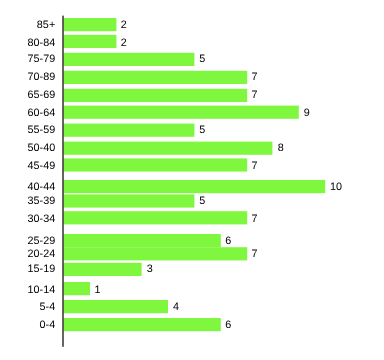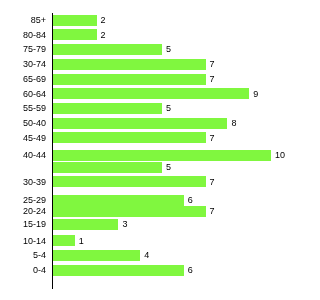--- a/index.html
+++ b/index.html
@@ -98,21 +98,21 @@
           <div class="row-label">80-84</div>
           <div class="bar" style="width: 43.6px; background: rgb(128, 247, 63);"></div>
           <div class="bar-value" style="left: 100.6px;">2</div>
         </div>
         <div class="row" style="top: 29.4px;">
           <div class="row-label">75-79</div>
           <div class="bar" style="width: 109px; background: rgb(128, 247, 63);"></div>
           <div class="bar-value" style="left: 166px;">5</div>
         </div>
         <div class="row" style="top: 44.1px;">
-          <div class="row-label">30-74</div>
+          <div class="row-label">70-89</div>
           <div class="bar" style="width: 152.6px; background: rgb(128, 247, 63);"></div>
           <div class="bar-value" style="left: 209.6px;">7</div>
         </div>
         <div class="row" style="top: 58.8px;">
           <div class="row-label">65-69</div>
           <div class="bar" style="width: 152.6px; background: rgb(128, 247, 63);"></div>
           <div class="bar-value" style="left: 209.6px;">7</div>
         </div>
         <div class="row" style="top: 73.5px;">
           <div class="row-label">60-64</div>
@@ -133,25 +133,26 @@
           <div class="row-label">45-49</div>
           <div class="bar" style="width: 152.6px; background: rgb(128, 247, 63);"></div>
           <div class="bar-value" style="left: 209.6px;">7</div>
         </div>
         <div class="row" style="top: 135px; padding-left: 40px;">
           <div class="row-label">40-44</div>
           <div class="bar" style="width: 218px; background: rgb(128, 247, 63);"></div>
           <div class="bar-value" style="left: 275px;">10</div>
         </div>
         <div class="row" style="top: 147px;">
+          <div class="row-label">35-39</div>
           <div class="bar" style="width: 109px; background: rgb(128, 247, 63);"></div>
           <div class="bar-value" style="left: 166px;">5</div>
         </div>
         <div class="row" style="top: 161.7px;">
-          <div class="row-label">30-39</div>
+          <div class="row-label">30-34</div>
           <div class="bar" style="width: 152.6px; background: rgb(128, 247, 63);"></div>
           <div class="bar-value" style="left: 209.6px;">7</div>
         </div>
         <div class="row" style="top: 180px;">
           <div class="row-label">25-29</div>
           <div class="bar" style="width: 130.8px; background: rgb(128, 247, 63);"></div>
           <div class="bar-value" style="left: 187.8px;">6</div>
         </div>
         <div class="row" style="top: 191.1px;">
           <div class="row-label">20-24</div>

